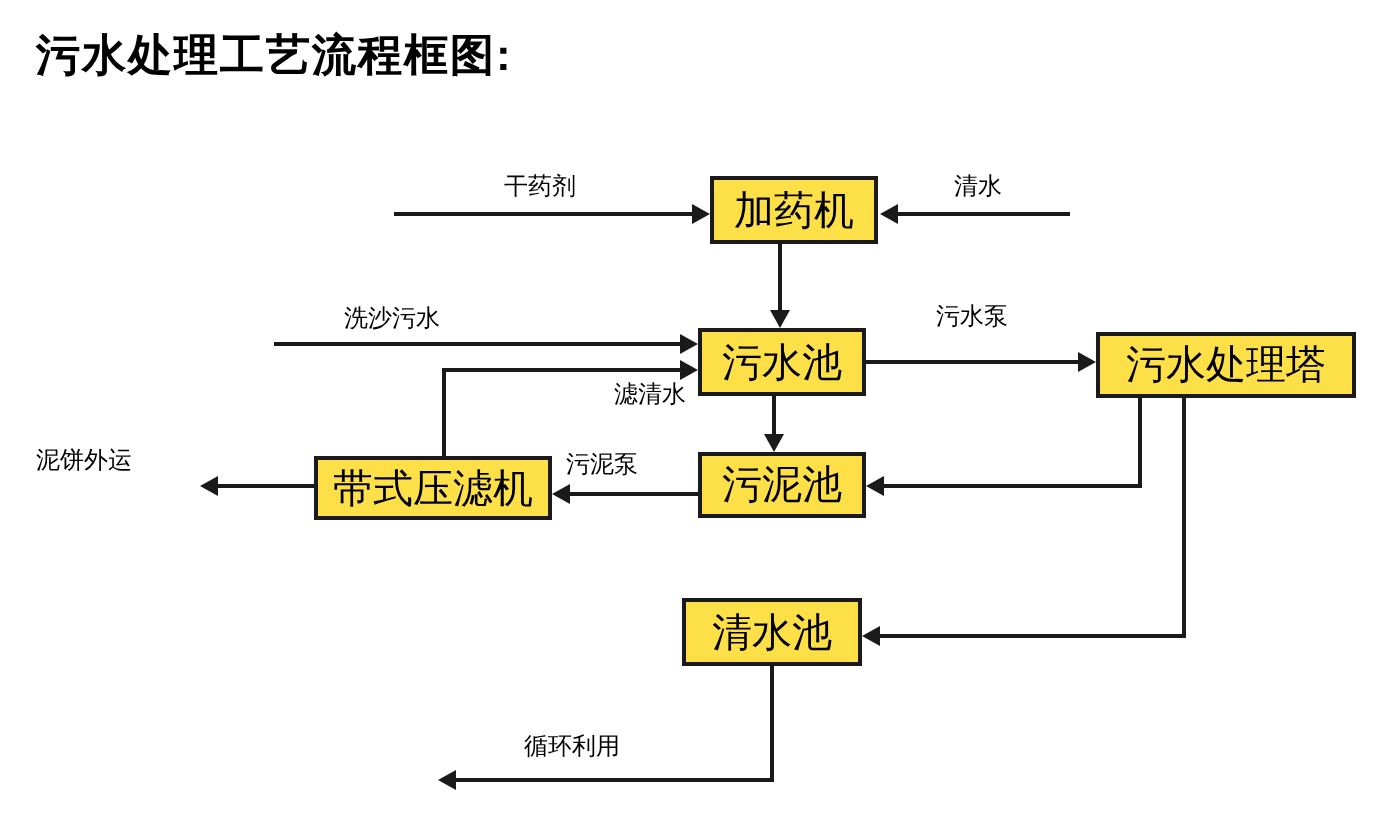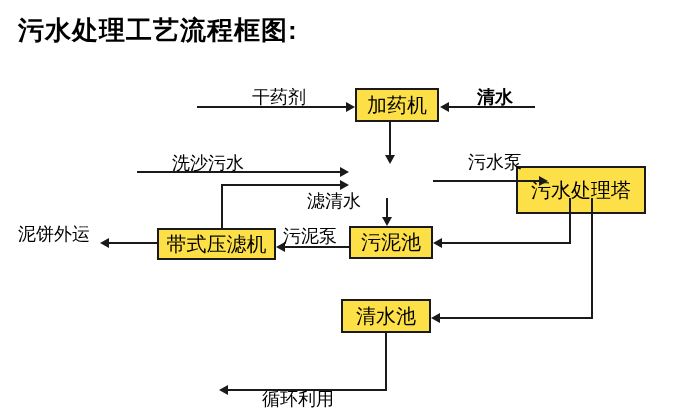--- a/index.html
+++ b/index.html
@@ -2,55 +2,56 @@
 <html><head>
 <meta charset="utf-8">
 <style>
   html,body { margin:0; padding:0; background:#fff; }
   .canvas {
     position:relative; width:700px; height:420px; background:#ffffff;
     font-family:"Liberation Sans", sans-serif; color:#000; overflow:hidden;
   }
   .title {
     position:absolute; left:18px; top:13px;
-    font-size:26px; font-weight:bold; letter-spacing:1px; white-space:nowrap;
+    font-size:22px; font-weight:bold; letter-spacing:1px; white-space:nowrap;
   }
   .node {
     position:absolute; box-sizing:border-box;
     border:2px solid #1a1a1a; background:#fde047;
     display:flex; align-items:center; justify-content:center;
     font-size:20px; white-space:nowrap;
   }
-  .lbl { position:absolute; font-size:18px; white-space:nowrap; }
+  .lbl { position:absolute; font-size:12px; white-space:nowrap; }
   .line { position:absolute; background:#1a1a1a; }
   .ah { position:absolute; width:0; height:0; }
   .ah-r { border-top:5px solid transparent; border-bottom:5px solid transparent; border-left:9px solid #1a1a1a; }
   .ah-l { border-top:5px solid transparent; border-bottom:5px solid transparent; border-right:9px solid #1a1a1a; }
   .ah-d { border-left:5px solid transparent; border-right:5px solid transparent; border-top:9px solid #1a1a1a; }
 </style>
 </head>
 <body>
 
 <div class="canvas">
 
   <div class="title">污水处理工艺流程框图:</div>
 
   <div class="node" style="left:355px; top:88px;  width:84px;  height:34px;">加药机</div>
-  <div class="node" style="left:516px; top:166px; width:130px; height:48px;">污水处理塔</div>
+  <div class="node" style="left:349px; top:164px; width:84px;  height:34px;">污水池</div>
+  <div class="node" style="left:548px; top:166px; width:130px; height:33px;">污水处理塔</div>
   <div class="node" style="left:157px; top:228px; width:119px; height:32px;">带式压滤机</div>
   <div class="node" style="left:349px; top:226px; width:84px;  height:33px;">污泥池</div>
   <div class="node" style="left:341px; top:299px; width:90px;  height:34px;">清水池</div>
 
   <div class="line" style="left:197px; top:106px; width:150px; height:2px;"></div>
   <div class="ah ah-r" style="left:346px; top:102px;"></div>
   <div class="lbl" style="left:252px; top:85px;">干药剂</div>
 
   <div class="ah ah-l" style="left:440px; top:102px;"></div>
   <div class="line" style="left:449px; top:106px; width:86px; height:2px;"></div>
-  <div class="lbl" style="left:477px; top:85px;font-weight:bold;">清水</div>
+  <div class="lbl" style="left:477px; top:85px;">清水</div>
 
   <div class="line" style="left:389px; top:122px; width:2px; height:33px;"></div>
   <div class="ah ah-d" style="left:385px; top:155px;"></div>
 
   <div class="line" style="left:137px; top:171px; width:204px; height:2px;"></div>
   <div class="ah ah-r" style="left:340px; top:167px;"></div>
   <div class="lbl" style="left:172px; top:151px;">洗沙污水</div>
 
   <div class="line" style="left:221px; top:185px; width:2px; height:44px;"></div>
   <div class="line" style="left:221px; top:184px; width:120px; height:2px;"></div>
@@ -76,15 +77,15 @@
   <div class="line" style="left:109px; top:242px; width:48px; height:2px;"></div>
   <div class="lbl" style="left:18px; top:222px;">泥饼外运</div>
 
   <div class="line" style="left:591px; top:198px; width:2px; height:121px;"></div>
   <div class="line" style="left:440px; top:317px; width:153px; height:2px;"></div>
   <div class="ah ah-l" style="left:431px; top:313px;"></div>
 
   <div class="line" style="left:385px; top:333px; width:2px; height:58px;"></div>
   <div class="line" style="left:228px; top:389px; width:159px; height:2px;"></div>
   <div class="ah ah-l" style="left:219px; top:385px;"></div>
-  <div class="lbl" style="left:262px; top:365px;margin-top:22px;">循环利用</div>
+  <div class="lbl" style="left:262px; top:365px;">循环利用</div>
 
 </div>
 
 </body></html>

